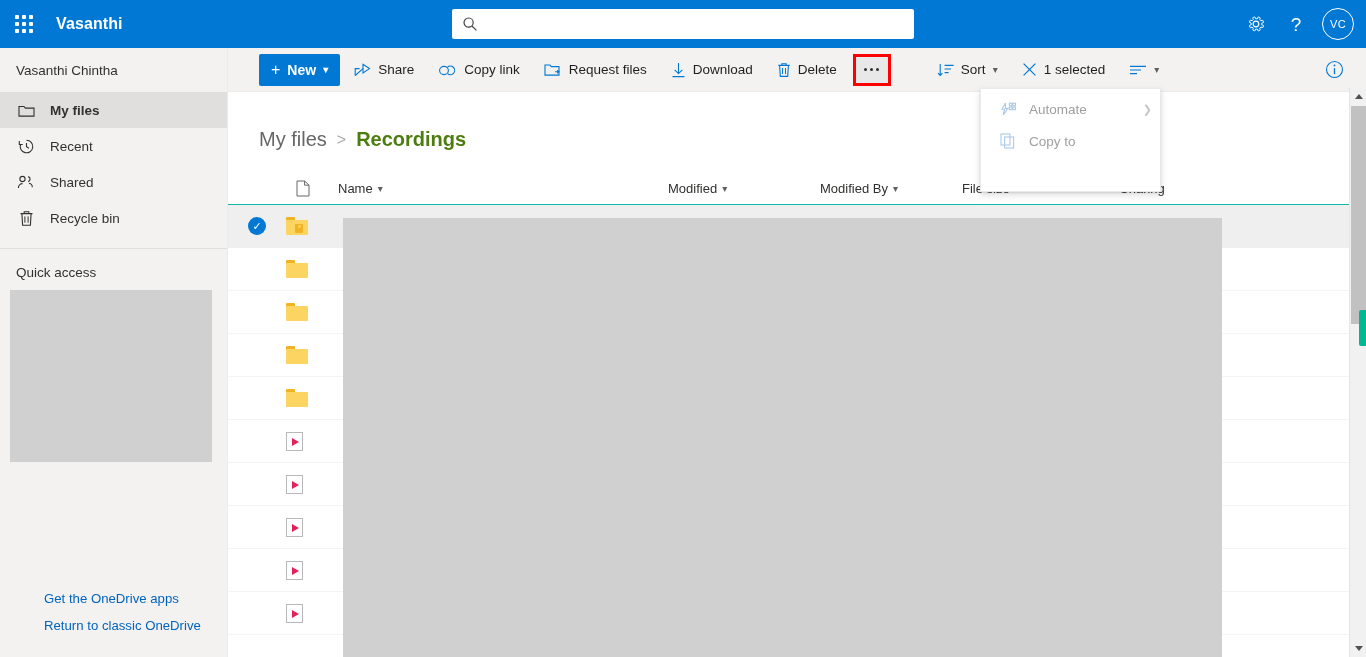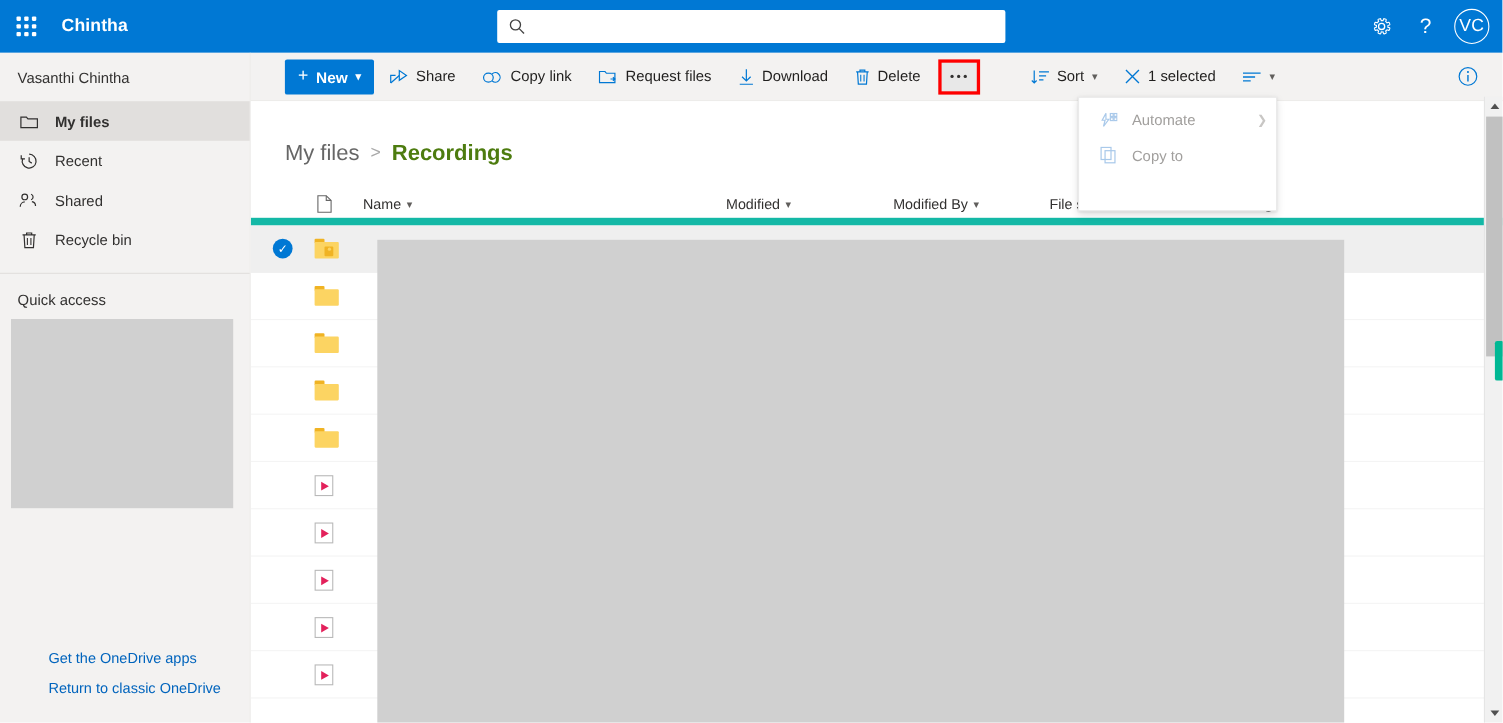--- a/index.html
+++ b/index.html
@@ -58,21 +58,21 @@
   .suite-icon {
     width: 40px; height: 48px;
     display: flex; align-items: center; justify-content: center;
     color: #fff; cursor: pointer;
   }
   .helpq { font-size: 19px; line-height: 1; color: #fff; }
   .avatar {
     width: 32px; height: 32px; border-radius: 50%;
     border: 1px solid #ffffff;
     background: #0078d4;
-    color: #fff; font-size: 16px;
+    color: #fff; font-size: 11px;
     display: flex; align-items: center; justify-content: center;
     margin-left: 6px; margin-right: 4px;
     cursor: pointer; letter-spacing: .3px;
   }
 
   
   .leftrail {
     position: absolute; top: 48px; left: 0;
     width: 228px; height: 609px;
     background: #f3f2f1;
@@ -200,22 +200,22 @@
     padding: 36px 0 0 31px;
     font-size: 20px;
   }
   .bc-link { color: #666666; cursor: pointer; }
   .bc-sep { color: #a8a8a8; font-size: 16px; }
   .bc-cur { color: #4d7c0f; font-weight: bold; }
 
   .tablehead {
     display: flex; align-items: center;
     height: 32px; margin-top: 22px;
-    padding-left: 2px;
-    border-bottom: 7px solid #14b8a6;
+    padding-left: 10px;
+    border-bottom: 1px solid #14b8a6;
   }
   .th {
     font-size: 13px; color: #323130;
     display: flex; align-items: center; gap: 5px;
     cursor: pointer;
   }
   .th .chev { font-size: 10px; color: #605e5c; }
   .th-check { width: 58px; }
   .th-icon { width: 42px; display: flex; align-items: center; }
   .th-name { width: 330px; }
@@ -330,21 +330,21 @@
           <i></i>
           <i></i>
           <i></i>
           <i></i>
           <i></i>
           <i></i>
           <i></i>
           <i></i>
       </div>
     </div>
-    <div class="brand">Chintha</div>
+    <div class="brand">Vasanthi</div>
 
     <div class="searchwrap">
       <svg width="16" height="16" viewBox="0 0 16 16">
         <circle cx="6.6" cy="6.6" r="4.6" fill="none" stroke="#424242" stroke-width="1.2"></circle>
         <line x1="10" y1="10" x2="14.4" y2="14.4" stroke="#424242" stroke-width="1.2"></line>
       </svg>
     </div>
 
     <div class="suite-right">
       <div class="suite-icon">

